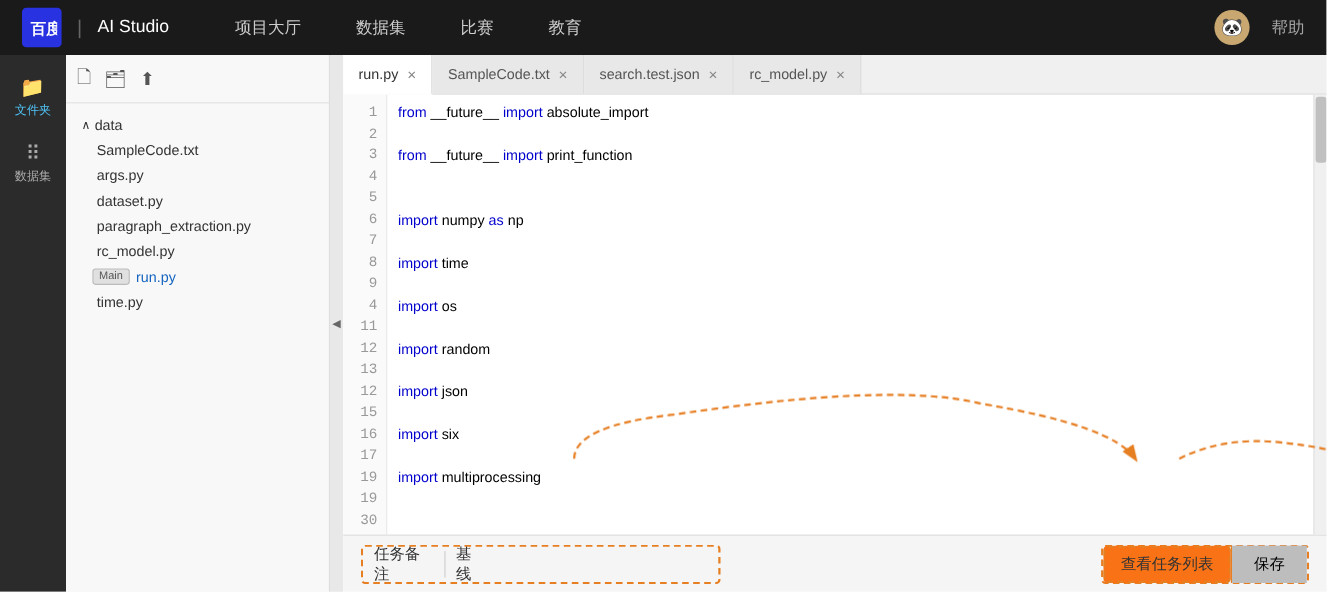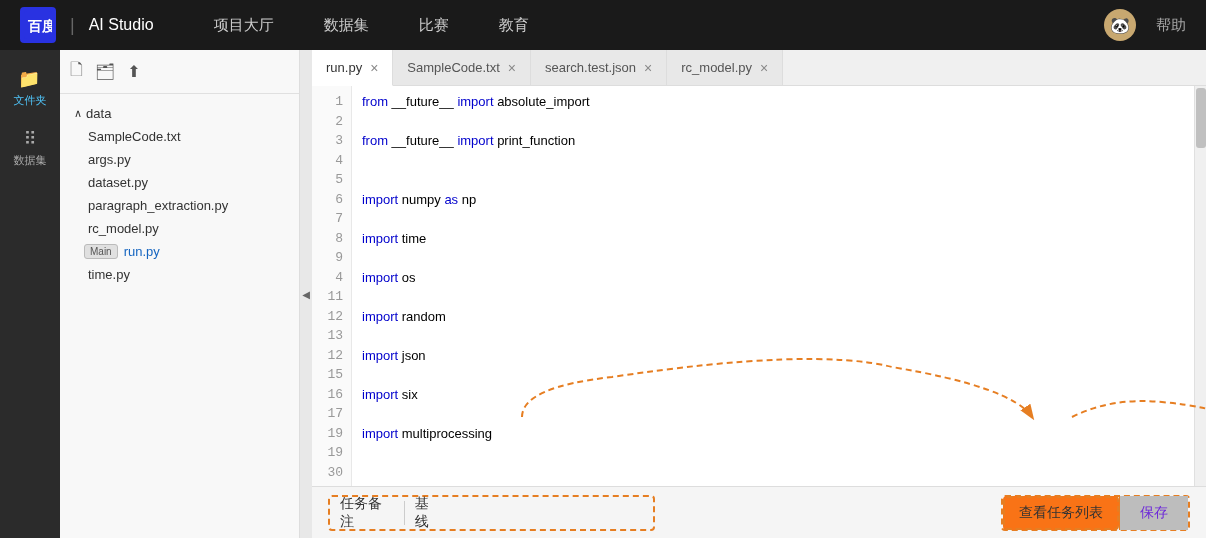--- a/index.html
+++ b/index.html
@@ -474,21 +474,21 @@
         <span class="annotation-label">任务备注</span>
         <div class="annotation-divider"></div>
         <span class="annotation-label">基线</span>
         <input class="annotation-input" type="text" style="">
       </div>
 
       <div style="flex:1;"></div>
 
       <div class="dashed-box-right" style="gap:0;">
         <button class="btn-view-tasks">查看任务列表</button>
-        <button class="btn-save" style="background:#bdbdbd;color:#6d28d9;border:none;padding:8px 20px;font-size:14px;cursor:pointer;border-left:1px solid #e67e22;">保存</button>
+        <button class="btn-save" style="background:#bdbdbd;color:#000000;border:none;padding:8px 20px;font-size:14px;cursor:pointer;border-left:1px solid #e67e22;">保存</button>
       </div>
 
       <svg style="position:absolute;top:-80px;left:0;width:100%;height:160px;pointer-events:none;overflow:visible;">
 
         <path d="M 210 10 Q 210 -20 300 -30 Q 500 -60 580 -40 Q 700 -20 720 10" stroke="#e67e22" stroke-width="2" stroke-dasharray="6,4" fill="none" marker-end="url(#arrow)"></path>
 
         <path d="M 760 10 Q 800 -10 850 -5 Q 900 0 920 10" stroke="#e67e22" stroke-width="2" stroke-dasharray="6,4" fill="none" marker-end="url(#arrow)"></path>
         <defs>
           <marker id="arrow" markerWidth="8" markerHeight="8" refX="6" refY="3" orient="auto">
             <path d="M0,0 L0,6 L8,3 z" fill="#e67e22"></path>

